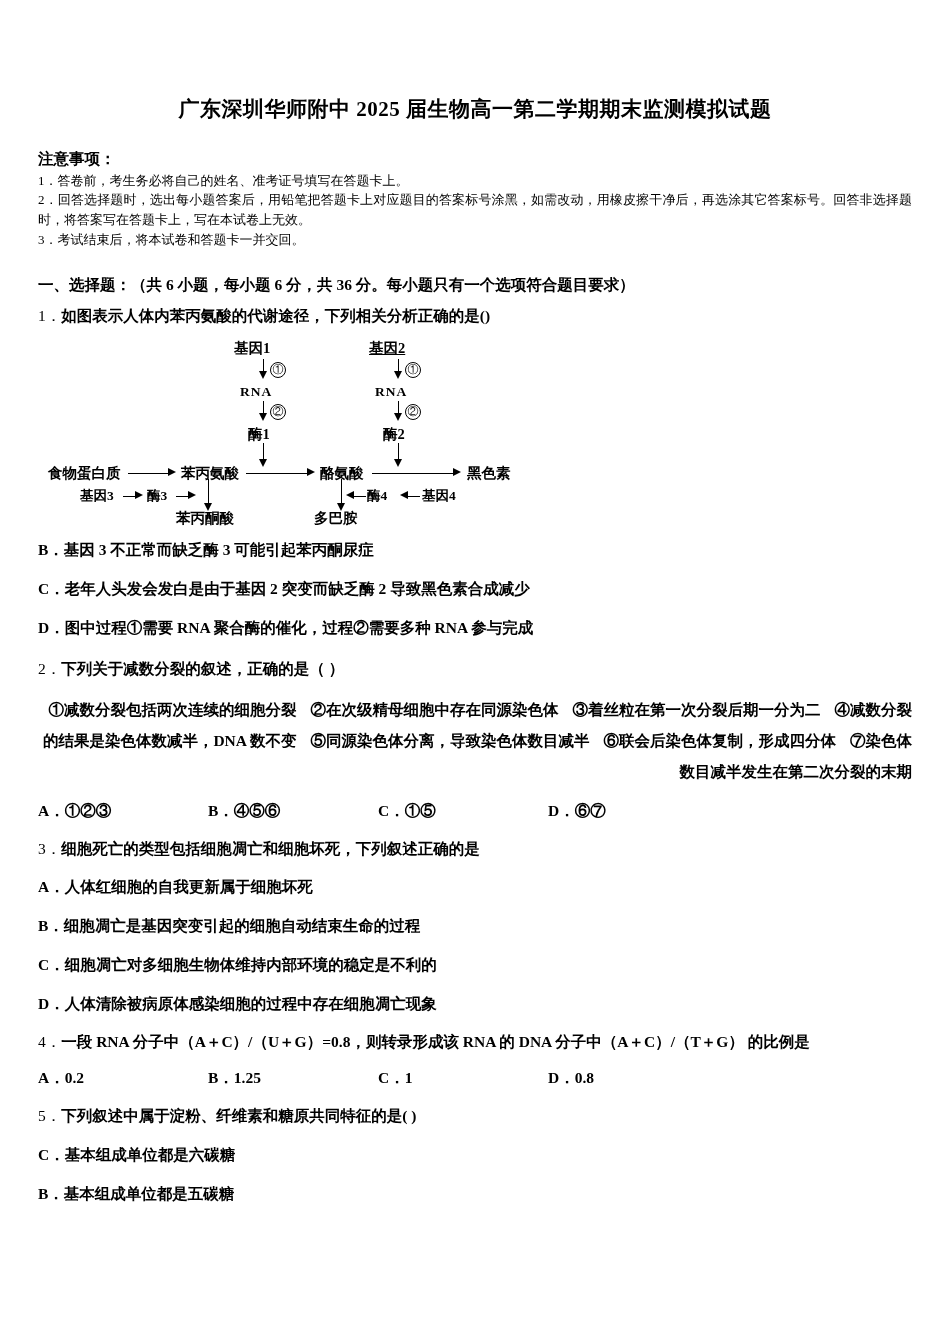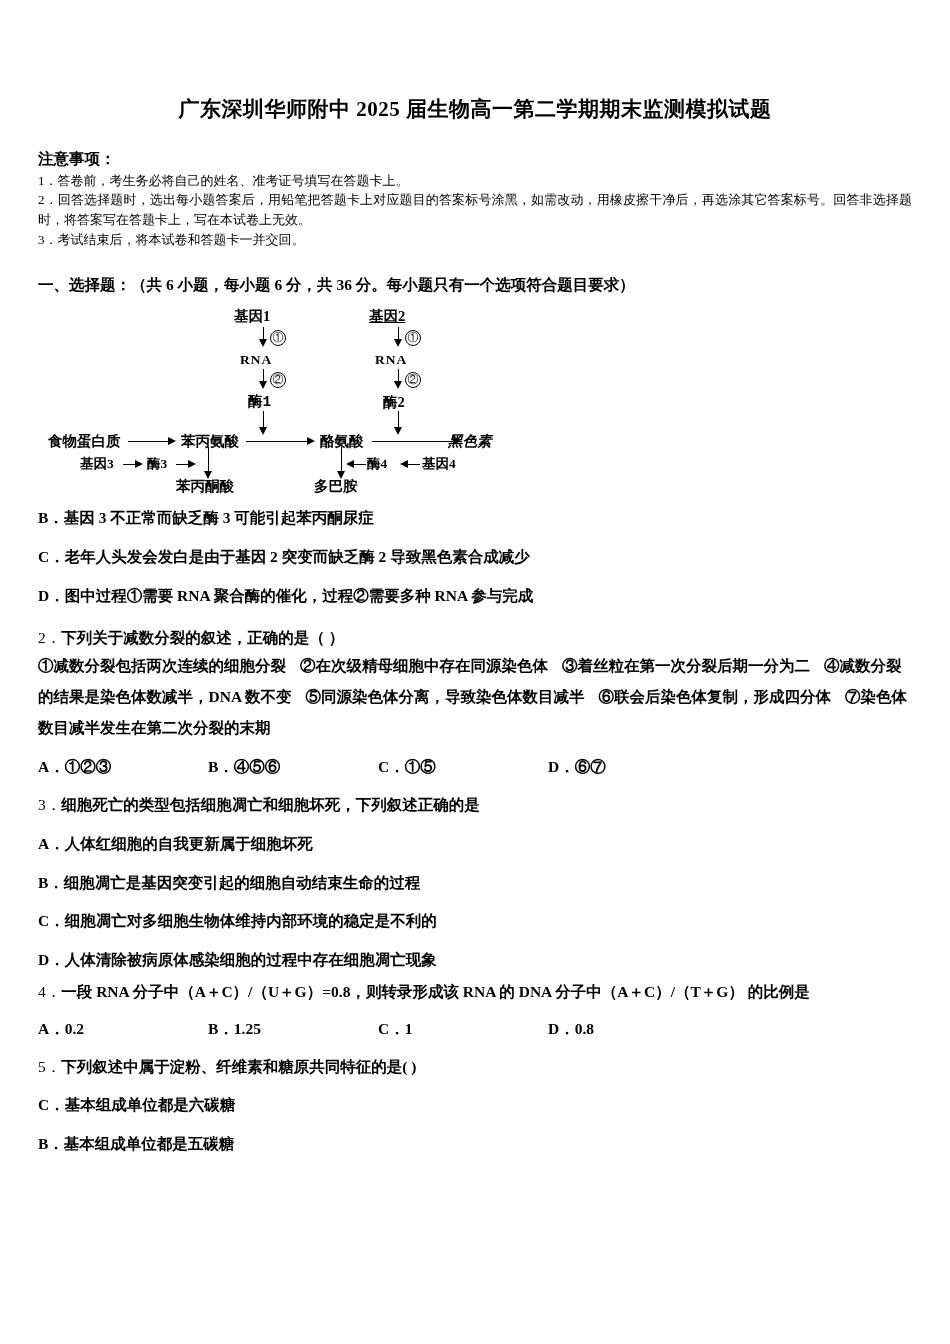--- a/index.html
+++ b/index.html
@@ -79,21 +79,22 @@
     display: flex;
   }
   .opt-row .cell {
     width: 170px;
     flex: 0 0 170px;
   }
   .stmt-block {
     font-size: 15.5px;
     font-weight: bold;
     line-height: 2.0;
-    margin-top: 0;
+    margin-top: 12px;
+    text-align: right;
   }
   .stmt-block .sp {
     display: inline-block;
     width: 14px;
   }
 
   
   .diagram {
     position: relative;
     width: 500px;
@@ -163,34 +164,37 @@
 
   <div class="content">
 
     <div class="notice-head">注意事项：</div>
     <div class="notice-line">1．答卷前，考生务必将自己的姓名、准考证号填写在答题卡上。</div>
     <div class="notice-line">2．回答选择题时，选出每小题答案后，用铅笔把答题卡上对应题目的答案标号涂黑，如需改动，用橡皮擦干净后，再选涂其它答案标号。回答非选择题时，将答案写在答题卡上，写在本试卷上无效。</div>
     <div class="notice-line">3．考试结束后，将本试卷和答题卡一并交回。</div>
 
     <div class="section-head">一、选择题：（共 6 小题，每小题 6 分，共 36 分。每小题只有一个选项符合题目要求）</div>
 
+    <div class="q-stem">
+      <span class="q-num">1．</span><span>如图表示人体内苯丙氨酸的代谢途径，下列相关分析正确的是()</span>
+    </div>
 
     <div class="diagram">
 
       <div class="lbl" style="left:186px; top:2px;">基因1</div>
       <div class="vline" style="left:215px; top:20px; height:14px;"></div>
       <div class="arrow-down" style="left:210.5px; top:32px;"></div>
       <div class="lbl" style="left:222px; top:22px;"><span class="circ">①</span></div>
 
       <div class="lbl rna" style="left:192px; top:46px;">RNA</div>
       <div class="vline" style="left:215px; top:62px; height:14px;"></div>
       <div class="arrow-down" style="left:210.5px; top:74px;"></div>
       <div class="lbl" style="left:222px; top:64px;"><span class="circ">②</span></div>
 
-      <div class="lbl" style="left:200px; top:88px;font-family:Liberation Mono, monospace;">酶1</div>
+      <div class="lbl" style="left:200px; top:88px;">酶1</div>
       <div class="vline" style="left:215px; top:104px; height:18px;"></div>
       <div class="arrow-down" style="left:210.5px; top:120px;"></div>
 
       <div class="lbl" style="left:321px; top:2px;text-decoration:underline;">基因2</div>
       <div class="vline" style="left:350px; top:20px; height:14px;"></div>
       <div class="arrow-down" style="left:345.5px; top:32px;"></div>
       <div class="lbl" style="left:357px; top:22px;"><span class="circ">①</span></div>
 
       <div class="lbl rna" style="left:327px; top:46px;">RNA</div>
       <div class="vline" style="left:350px; top:62px; height:14px;"></div>
@@ -206,21 +210,21 @@
       <div class="arrow-right" style="left:120px; top:129.5px;"></div>
 
       <div class="lbl" style="left:133px; top:127px;">苯丙氨酸</div>
       <div class="hline" style="left:198px; top:134px; width:64px;"></div>
       <div class="arrow-right" style="left:259px; top:129.5px;"></div>
 
       <div class="lbl" style="left:272px; top:127px;">酪氨酸</div>
       <div class="hline" style="left:324px; top:134px; width:84px;"></div>
       <div class="arrow-right" style="left:405px; top:129.5px;"></div>
 
-      <div class="lbl" style="left:400px; top:127px;font-style:italic;">黑色素</div>
+      <div class="lbl" style="left:419px; top:127px;">黑色素</div>
 
       <div class="lbl small" style="left:32px; top:150px;">基因3</div>
       <div class="hline" style="left:75px; top:157px; width:14px;"></div>
       <div class="arrow-right" style="left:87px; top:152.5px;"></div>
       <div class="lbl small" style="left:99px; top:150px;">酶3</div>
       <div class="hline" style="left:128px; top:157px; width:14px;"></div>
       <div class="arrow-right" style="left:140px; top:152.5px;"></div>
 
       <div class="vline" style="left:160px; top:140px; height:26px;"></div>
       <div class="arrow-down" style="left:155.5px; top:164px;"></div>
@@ -280,21 +284,21 @@
     <div class="opt">
       <span class="opt-letter">B．</span><span>细胞凋亡是基因突变引起的细胞自动结束生命的过程</span>
     </div>
     <div class="opt">
       <span class="opt-letter">C．</span><span>细胞凋亡对多细胞生物体维持内部环境的稳定是不利的</span>
     </div>
     <div class="opt">
       <span class="opt-letter">D．</span><span>人体清除被病原体感染细胞的过程中存在细胞凋亡现象</span>
     </div>
 
-    <div class="q-stem" style="margin-top:6px;">
+    <div class="q-stem" style="margin-top:12px;">
       <span class="q-num">4．</span><span>一段 RNA 分子中（A＋C）/（U＋G）=0.8，则转录形成该 RNA 的 DNA 分子中（A＋C）/（T＋G） 的比例是</span>
     </div>
     <div class="opt-row">
       <div class="cell">
         <span class="opt-letter">A．</span><span>0.2</span>
       </div>
       <div class="cell">
         <span class="opt-letter">B．</span><span>1.25</span>
       </div>
       <div class="cell">

